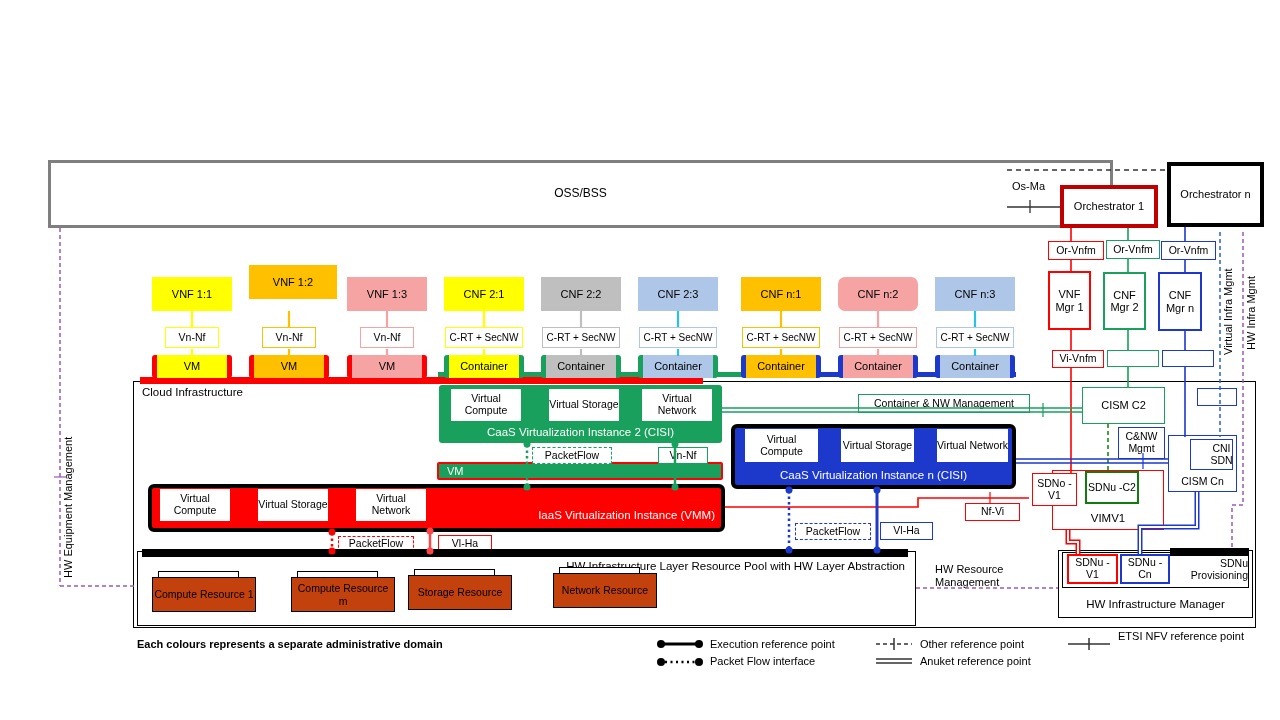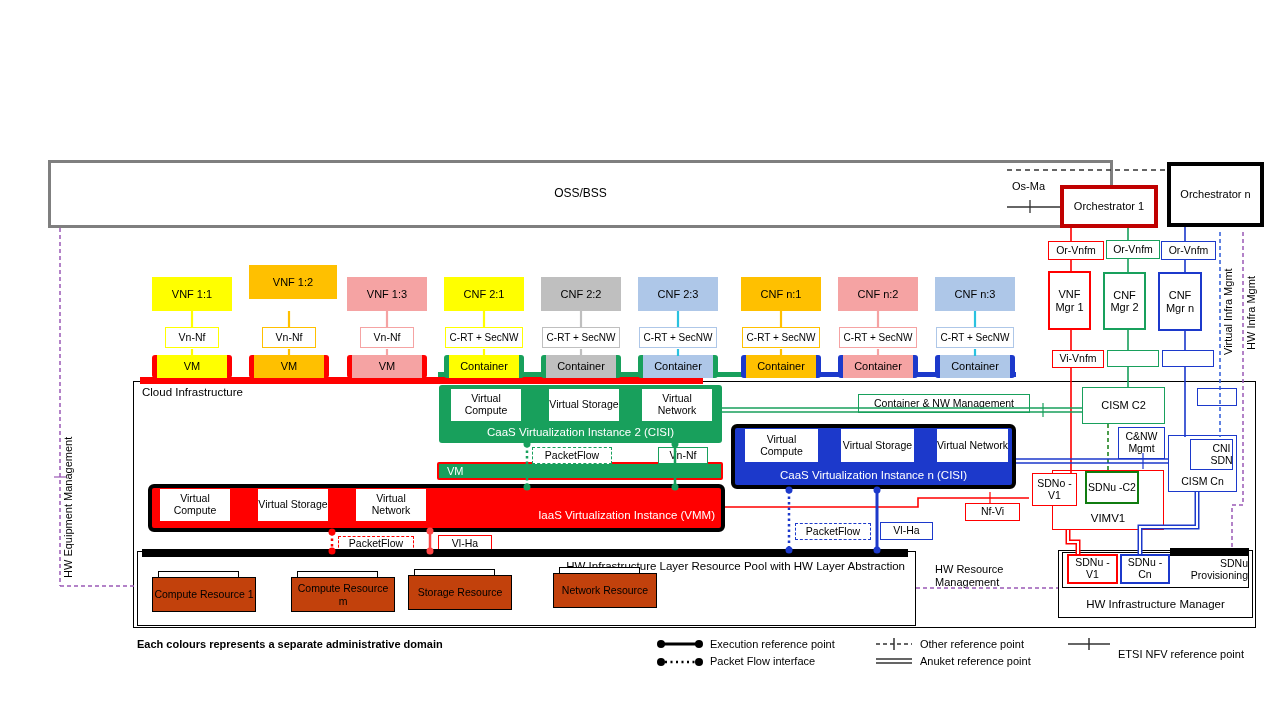--- a/index.html
+++ b/index.html
@@ -71,21 +71,21 @@
   <div class="bx z4 f-gray br-green" style="left:541px;top:355px;width:80px;height:23px;">Container</div>
 
   <div class="bx z4 f-blue" style="left:638px;top:277px;width:80px;height:34px;">CNF 2:3</div>
   <div class="bx z4 lb-blue" style="left:639px;top:327px;width:78px;height:21px;font-size:10px;">C-RT + SecNW</div>
   <div class="bx z4 f-blue br-green" style="left:638px;top:355px;width:80px;height:23px;">Container</div>
 
   <div class="bx z4 f-orange" style="left:741px;top:277px;width:80px;height:34px;">CNF n:1</div>
   <div class="bx z4 lb-orange" style="left:742px;top:327px;width:78px;height:21px;font-size:10px;">C-RT + SecNW</div>
   <div class="bx z4 f-orange br-blue" style="left:741px;top:355px;width:80px;height:23px;">Container</div>
 
-  <div class="bx z4 f-pink" style="left:838px;top:277px;width:80px;height:34px;">CNF n:2</div>
+  <div class="bx z4 f-pink" style="left:838px;top:277px;width:80px;height:34px;border-radius:7px;">CNF n:2</div>
   <div class="bx z4 lb-pink" style="left:839px;top:327px;width:78px;height:21px;font-size:10px;">C-RT + SecNW</div>
   <div class="bx z4 f-pink br-blue" style="left:838px;top:355px;width:80px;height:23px;">Container</div>
 
   <div class="bx z4 f-blue" style="left:935px;top:277px;width:80px;height:34px;">CNF n:3</div>
   <div class="bx z4 lb-blue" style="left:936px;top:327px;width:78px;height:21px;font-size:10px;">C-RT + SecNW</div>
   <div class="bx z4 f-blue br-blue" style="left:935px;top:355px;width:80px;height:23px;">Container</div>
 
   <div class="bx z2" style="left:133px;top:381px;width:1123px;height:247px;border:1.8px solid #000;"></div>
   <div class="txt z3" style="left:142px;top:386px;font-size:11.5px;">Cloud Infrastructure</div>
 
@@ -166,21 +166,21 @@
 
   <div class="vtxt z4" style="left:62px;top:578px;">HW Equipment Management</div>
   <div class="vtxt z4" style="left:1222px;top:355px;">Virtual Infra Mgmt</div>
   <div class="vtxt z4" style="left:1245px;top:350px;">HW Infra Mgmt</div>
 
   <div class="txt z4" style="left:137px;top:638px;font-weight:600;">Each colours represents a separate administrative domain</div>
   <div class="txt z4" style="left:710px;top:638px;">Execution reference point</div>
   <div class="txt z4" style="left:710px;top:655px;">Packet Flow interface</div>
   <div class="txt z4" style="left:920px;top:638px;">Other reference point</div>
   <div class="txt z4" style="left:920px;top:655px;">Anuket reference point</div>
-  <div class="txt z4" style="left:1118px;top:648px;">ETSI NFV reference point</div>
+  <div class="txt z4" style="left:1118px;top:630px;">ETSI NFV reference point</div>
 
   <svg class="layer" width="1280" height="720" viewBox="0 0 1280 720">
 
     <g stroke="#333" stroke-width="1.5" stroke-dasharray="5,4">
       <path d="M1007,170 H1166"></path>
     </g>
     <g stroke="#666" stroke-width="2">
       <path d="M1007,207 H1060"></path>
         <path d="M1030,200 V213" stroke="#333" stroke-width="1.3"></path>
     </g>

